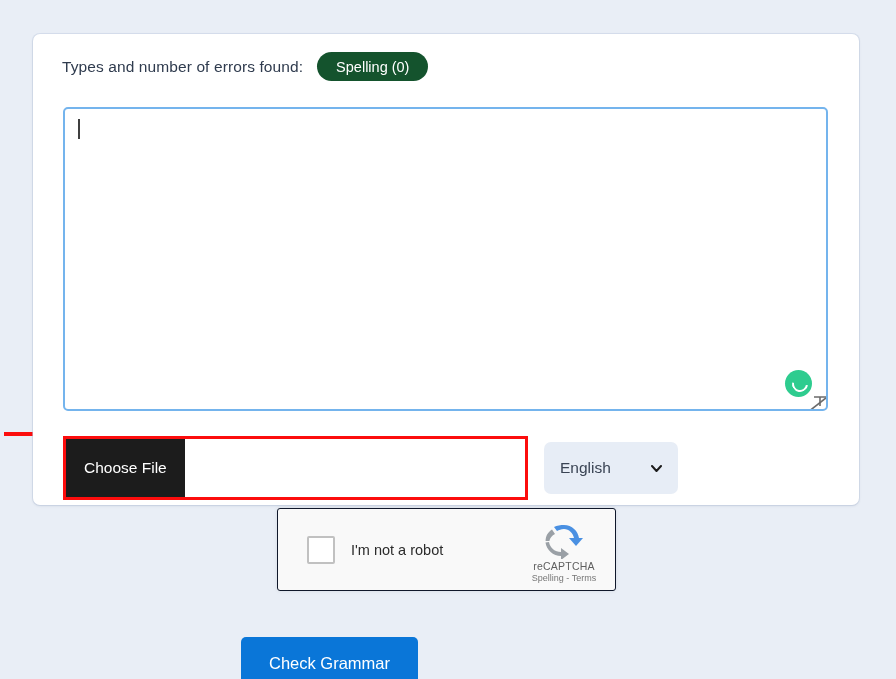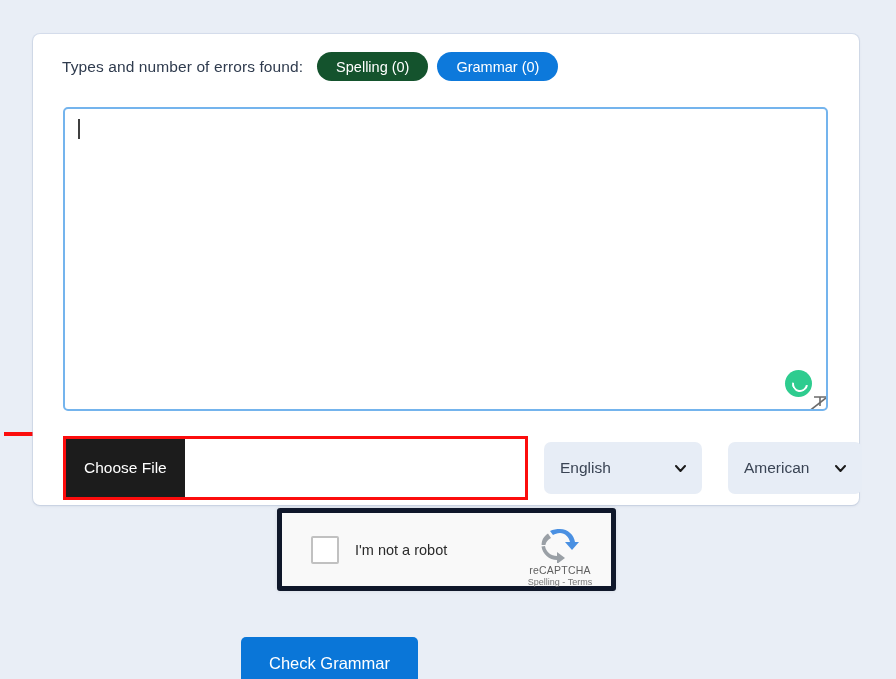--- a/index.html
+++ b/index.html
@@ -147,21 +147,21 @@
     position: relative;
     height: 52px;
     background: #e7edf6;
     border-radius: 7px;
     display: flex;
     align-items: center;
     padding: 0 16px;
     margin-left: 16px;
     cursor: pointer;
   }
-  .select-box.lang  { width: 158px; margin-left: 16px; }
+  .select-box.lang  { width: 134px; margin-left: 16px; }
   .select-box.variant { width: 134px; margin-left: 26px; }
   .select-value {
     font-size: 15.5px;
     color: #3a4454;
     white-space: nowrap;
   }
   .chev {
     position: absolute;
     right: 16px; top: 50%;
     margin-top: -3px;
@@ -174,21 +174,21 @@
     left: 4px; top: 423px;
     width: 62px; height: 22px;
   }
 
   
   .recaptcha {
     position: absolute;
     left: 277px; top: 508px;
     width: 339px; height: 83px;
     background: #f9f9f9;
-    border: 5px solid #0f172a;
+    border: 1px solid #0f172a;
     border-radius: 3px;
     box-shadow: 0 0 4px rgba(0,0,0,0.08);
     display: flex;
     align-items: center;
   }
   .rc-check {
     width: 28px; height: 28px;
     margin-left: 29px;
     background: #ffffff;
     border: 2px solid #c1c1c1;
@@ -246,21 +246,20 @@
 <svg class="arrow" viewBox="0 0 62 22">
   <line x1="0" y1="11" x2="46" y2="11" stroke="#fc0d0d" stroke-width="4"></line>
   <polygon points="44,2 62,11 44,20" fill="#fc0d0d"></polygon>
 </svg>
 
 <div class="card">
 
   <div class="errors-row">
     <span class="errors-label">Types and number of errors found:</span>
     <span class="badge badge-spelling">Spelling (0)</span>
-    <span class="badge badge-grammar">Grammar (0)</span>
   </div>
 
   <div class="editor-wrap">
     <div class="editor">
       <div class="caret"></div>
       <div class="gr-badge"></div>
       <svg class="resize-handle" viewBox="0 0 30 30">
         <g stroke="#6a6a6a" stroke-width="1.6" fill="none">
           <line x1="4" y1="23" x2="22" y2="9"></line>
           <line x1="10" y1="8" x2="22" y2="8"></line>
@@ -277,26 +276,20 @@
       <div class="file-btn">Choose File</div>
     </div>
 
     <div class="select-box lang">
       <span class="select-value">English</span>
       <svg class="chev" viewBox="0 0 11 7">
         <polyline points="1,1 5.5,6 10,1" fill="none" stroke="#1c1c1c" stroke-width="2" stroke-linecap="round" stroke-linejoin="round"></polyline>
       </svg>
     </div>
 
-    <div class="select-box variant">
-      <span class="select-value">American</span>
-      <svg class="chev" viewBox="0 0 11 7">
-        <polyline points="1,1 5.5,6 10,1" fill="none" stroke="#1c1c1c" stroke-width="2" stroke-linecap="round" stroke-linejoin="round"></polyline>
-      </svg>
-    </div>
 
   </div>
 </div>
 
 <div class="recaptcha">
   <div class="rc-check"></div>
   <div class="rc-text">I'm not a robot</div>
   <div class="rc-brand">
     <svg class="rc-logo" viewBox="0 0 44 38">
       <path d="M22 4 C30 4 36 10 37 17 L41 17 L34 25 L27 17 L32 17 C31 12 27 8 22 8 C19 8 17 9 15 10 L12 6 C15 4.5 18.5 4 22 4 Z" fill="#4a90e2"></path>

